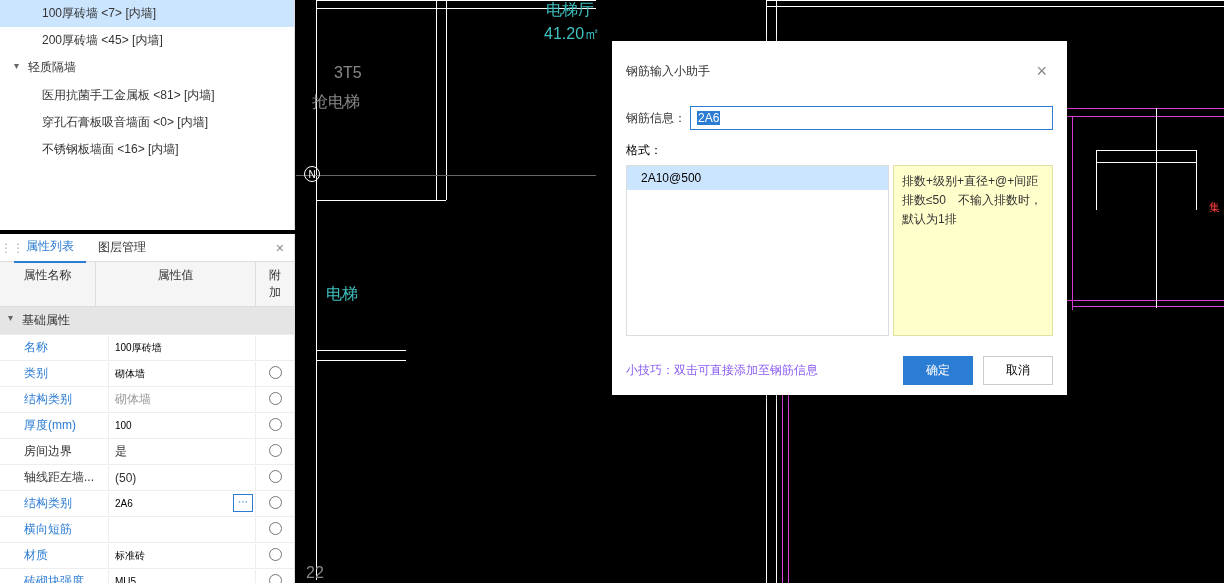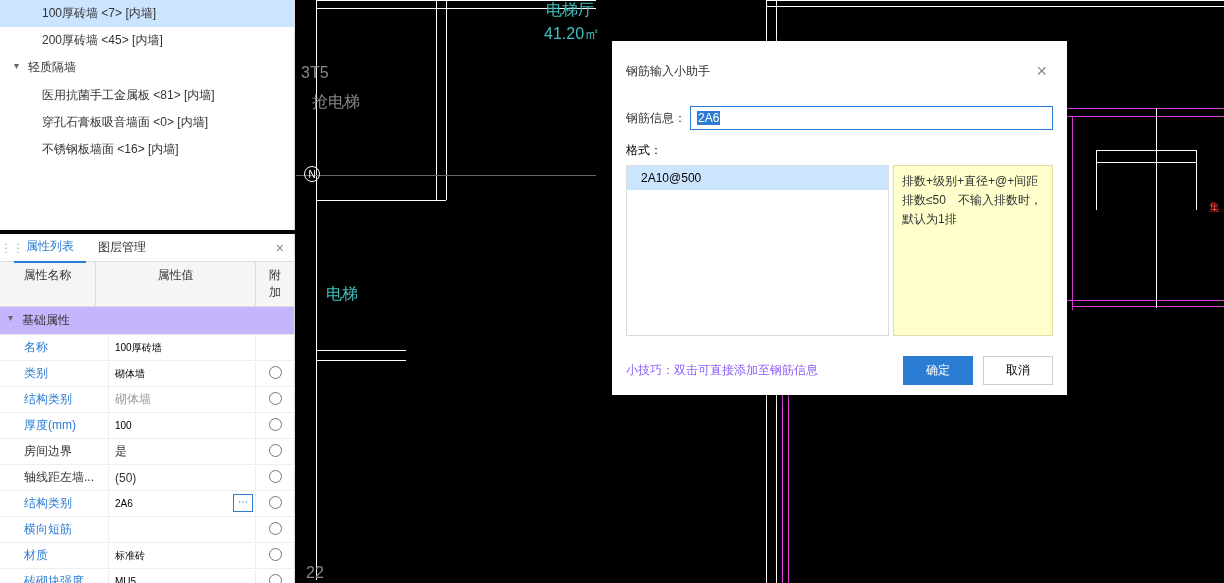--- a/index.html
+++ b/index.html
@@ -17,21 +17,21 @@
     .prop-tabs { display: flex; border-bottom: 1px solid #ddd; align-items: center; height: 28px; }
     .prop-handle { width: 14px; color: #aaa; text-align: center; }
     .prop-tab { padding: 6px 12px; cursor: pointer; color: #333; }
     .prop-tab.active { color: #2b7cd3; border-bottom: 2px solid #2b7cd3; }
     .prop-close { margin-left: auto; padding: 0 10px; color: #888; cursor: pointer; font-size: 14px; }
     .prop-header { display: flex; background: #f5f5f5; border-bottom: 1px solid #ddd; }
     .prop-header-cell { padding: 5px 8px; border-right: 1px solid #ddd; color: #333; }
     .prop-header-cell.name { width: 96px; text-align: center; }
     .prop-header-cell.value { flex: 1; text-align: center; }
     .prop-header-cell.extra { width: 38px; text-align: center; border-right: none; }
-    .prop-group { padding: 5px 0 5px 22px; background: #c4b5fd; border-bottom: 1px solid #eee; position: relative; color: #333; }
+    .prop-group { padding: 5px 0 5px 22px; background: #e5e5e5; border-bottom: 1px solid #eee; position: relative; color: #333; }
     .prop-group::before { content: "▾"; position: absolute; left: 8px; font-size: 10px; color: #666; }
     .prop-row { display: flex; border-bottom: 1px solid #eee; align-items: center; min-height: 25px; }
     .prop-name { width: 108px; padding: 4px 8px 4px 24px; color: #2b7cd3; white-space: nowrap; overflow: hidden; text-overflow: ellipsis; }
     .prop-name.no-link { color: #333; }
     .prop-value { flex: 1; padding: 2px 4px; border-left: 1px solid #eee; border-right: 1px solid #eee; min-height: 24px; display: flex; align-items: center; }
     .prop-value input { width: 100%; border: none; outline: none; padding: 2px 2px; font-size: 10px; }
     .prop-value .value-text { padding: 2px; color: #333; }
     .prop-value .value-text.disabled { color: #999; }
     .prop-value.with-btn { position: relative; }
     .prop-value .more-btn { position: absolute; right: 2px; top: 2px; width: 20px; height: 18px; border: 1px solid #2b7cd3; background: #fff; color: #2b7cd3; cursor: pointer; font-size: 10px; line-height: 14px; text-align: center; }
@@ -182,21 +182,21 @@
   <div class="cad-line v" style="left:140px;top:0;height:200px"></div>
   <div class="cad-line h" style="left:20px;top:200px;width:130px"></div>
   <div class="cad-line h" style="left:20px;top:350px;width:90px"></div>
   <div class="cad-line h" style="left:20px;top:360px;width:90px"></div>
   <div class="cad-line v" style="left:20px;top:360px;height:220px"></div>
   <div class="cad-line h gray" style="left:0;top:175px;width:300px"></div>
   <div class="cad-circle" style="left:8px;top:166px">N</div>
 
   <div class="cad-text" style="left:250px;top:0">电梯厅</div>
   <div class="cad-text" style="left:248px;top:24px">41.20㎡</div>
-  <div class="cad-text" style="left:5px;top:64px;color:#888">3T5</div>
+  <div class="cad-text" style="left:38px;top:64px;color:#888">3T5</div>
   <div class="cad-text" style="left:16px;top:92px;color:#888">抢电梯</div>
   <div class="cad-text" style="left:30px;top:284px">电梯</div>
   <div class="cad-text" style="left:10px;top:564px;color:#888">22</div>
 
   <div class="cad-line h" style="left:470px;top:0;width:458px"></div>
   <div class="cad-line h" style="left:470px;top:6px;width:458px"></div>
   <div class="cad-line v" style="left:470px;top:0;height:583px"></div>
   <div class="cad-line v" style="left:480px;top:0;height:583px"></div>
   <div class="cad-line v magenta" style="left:486px;top:350px;height:233px"></div>
   <div class="cad-line v magenta" style="left:492px;top:350px;height:233px"></div>

